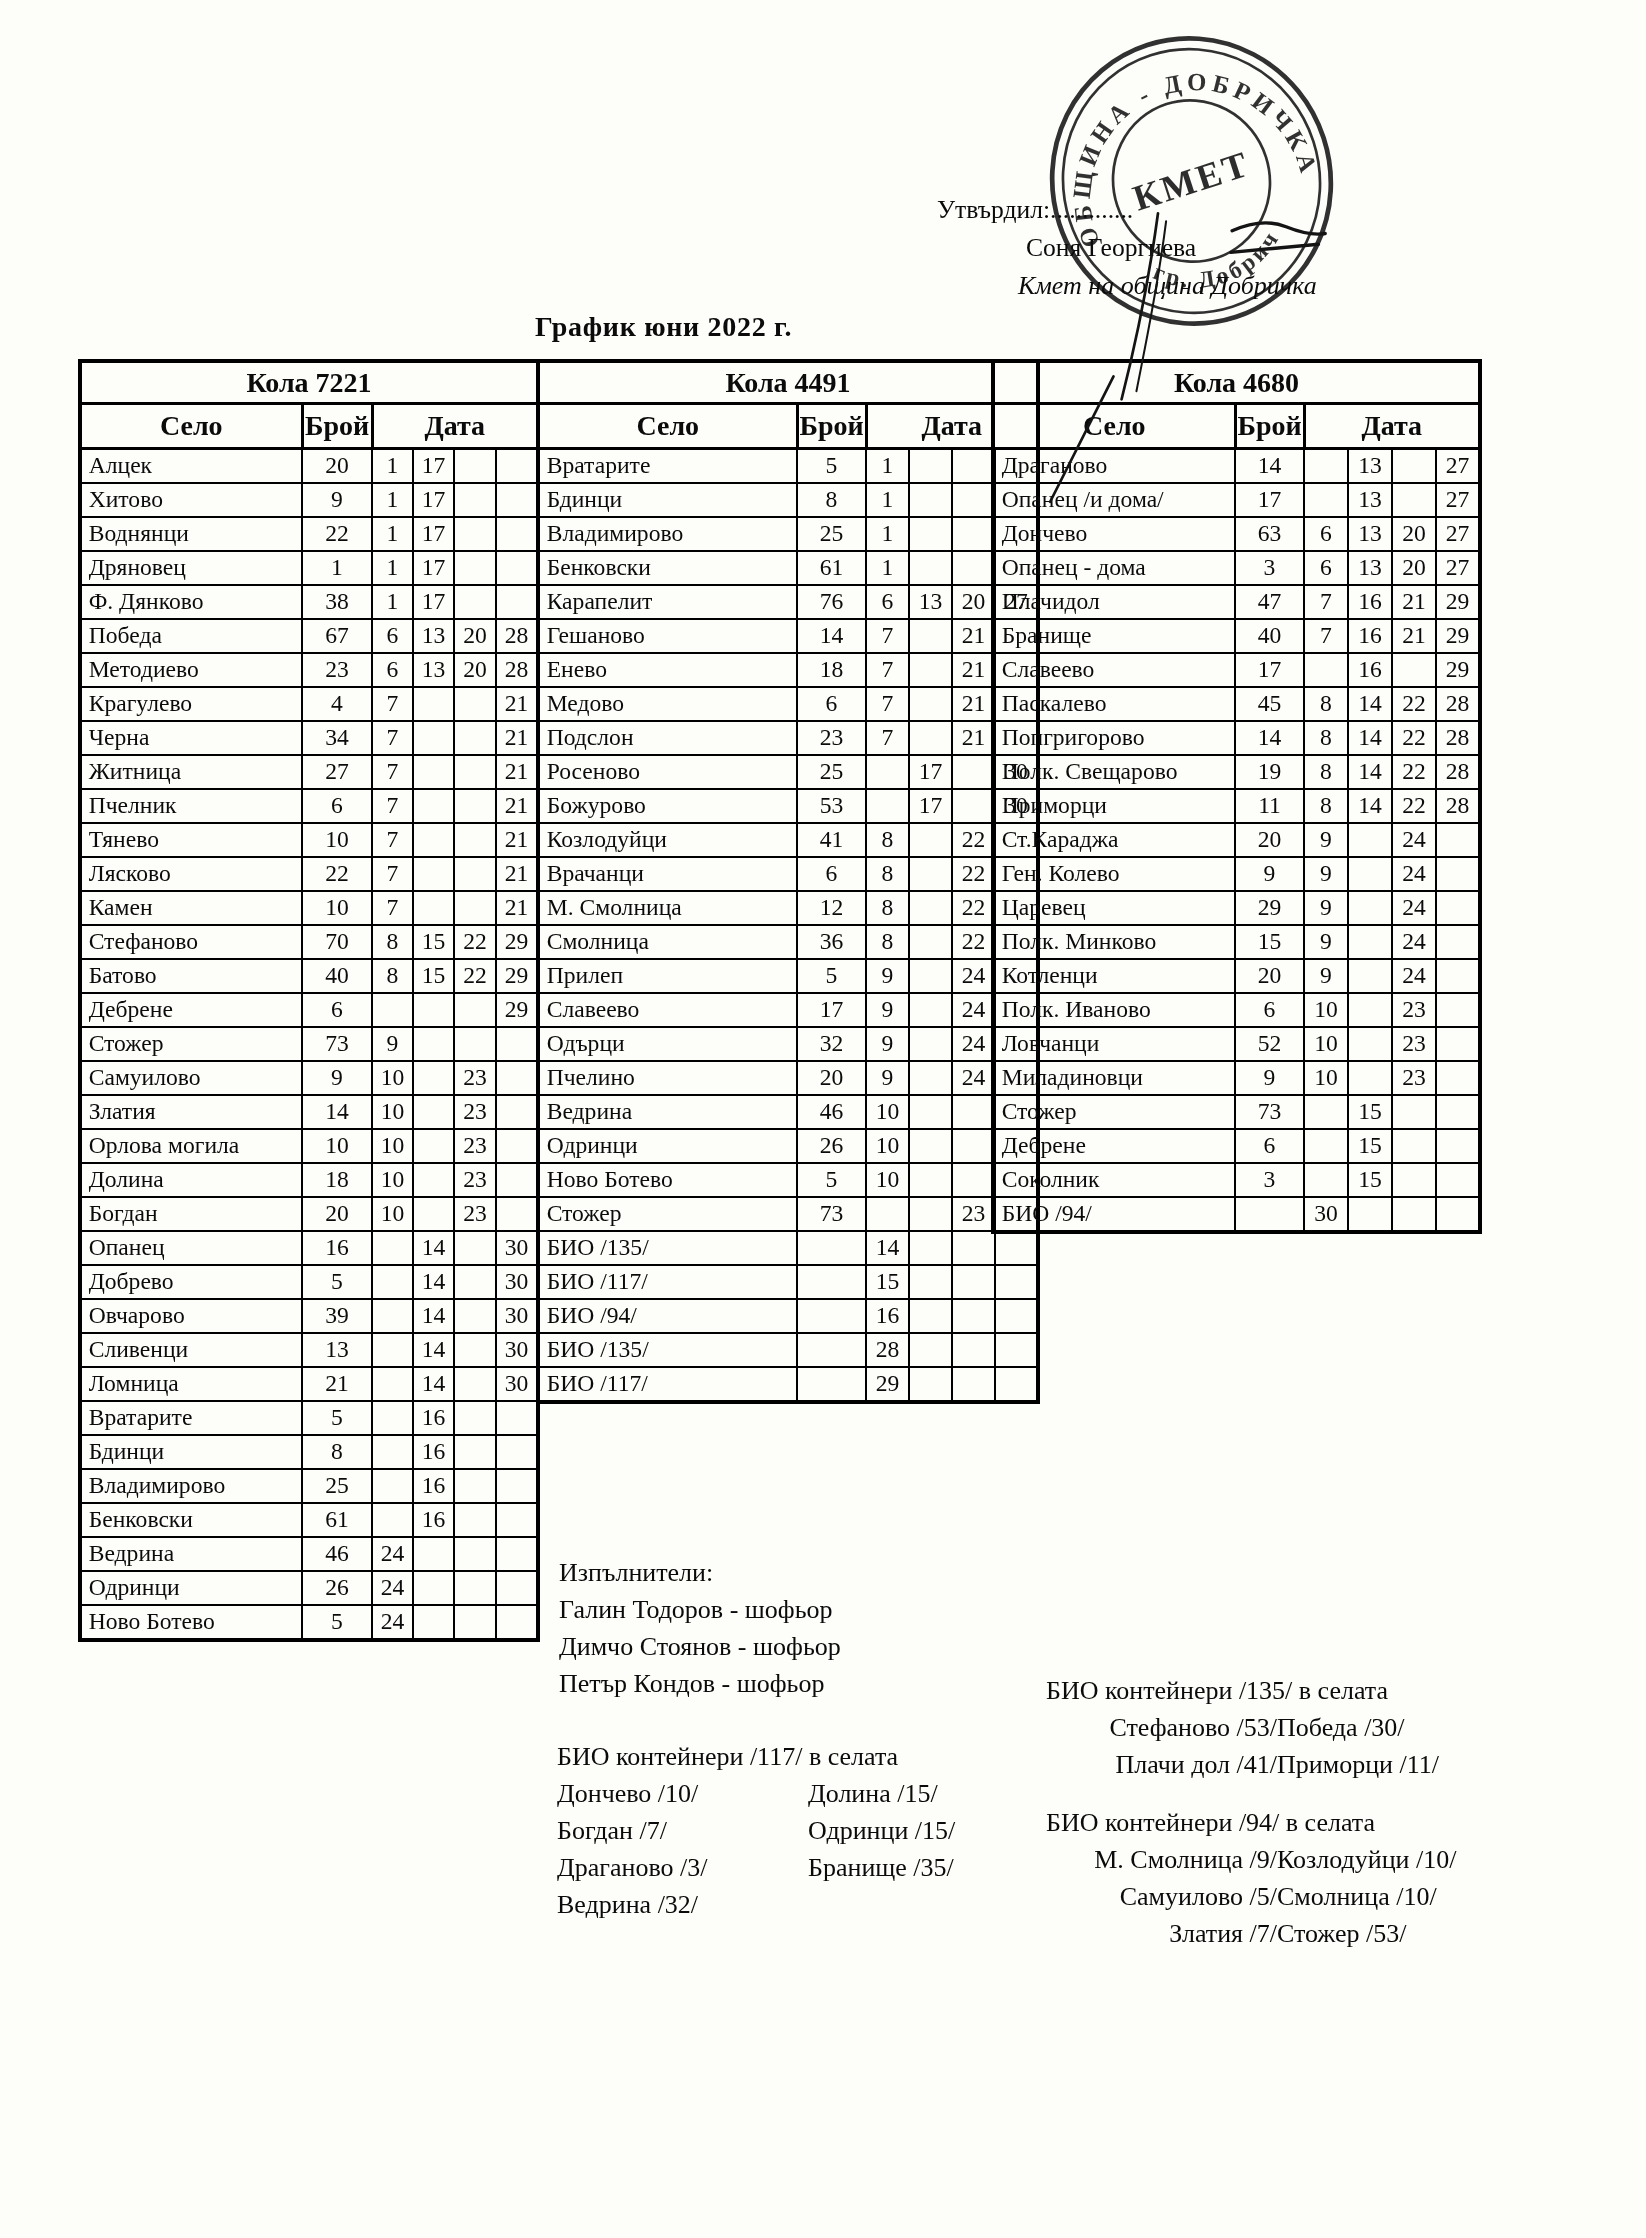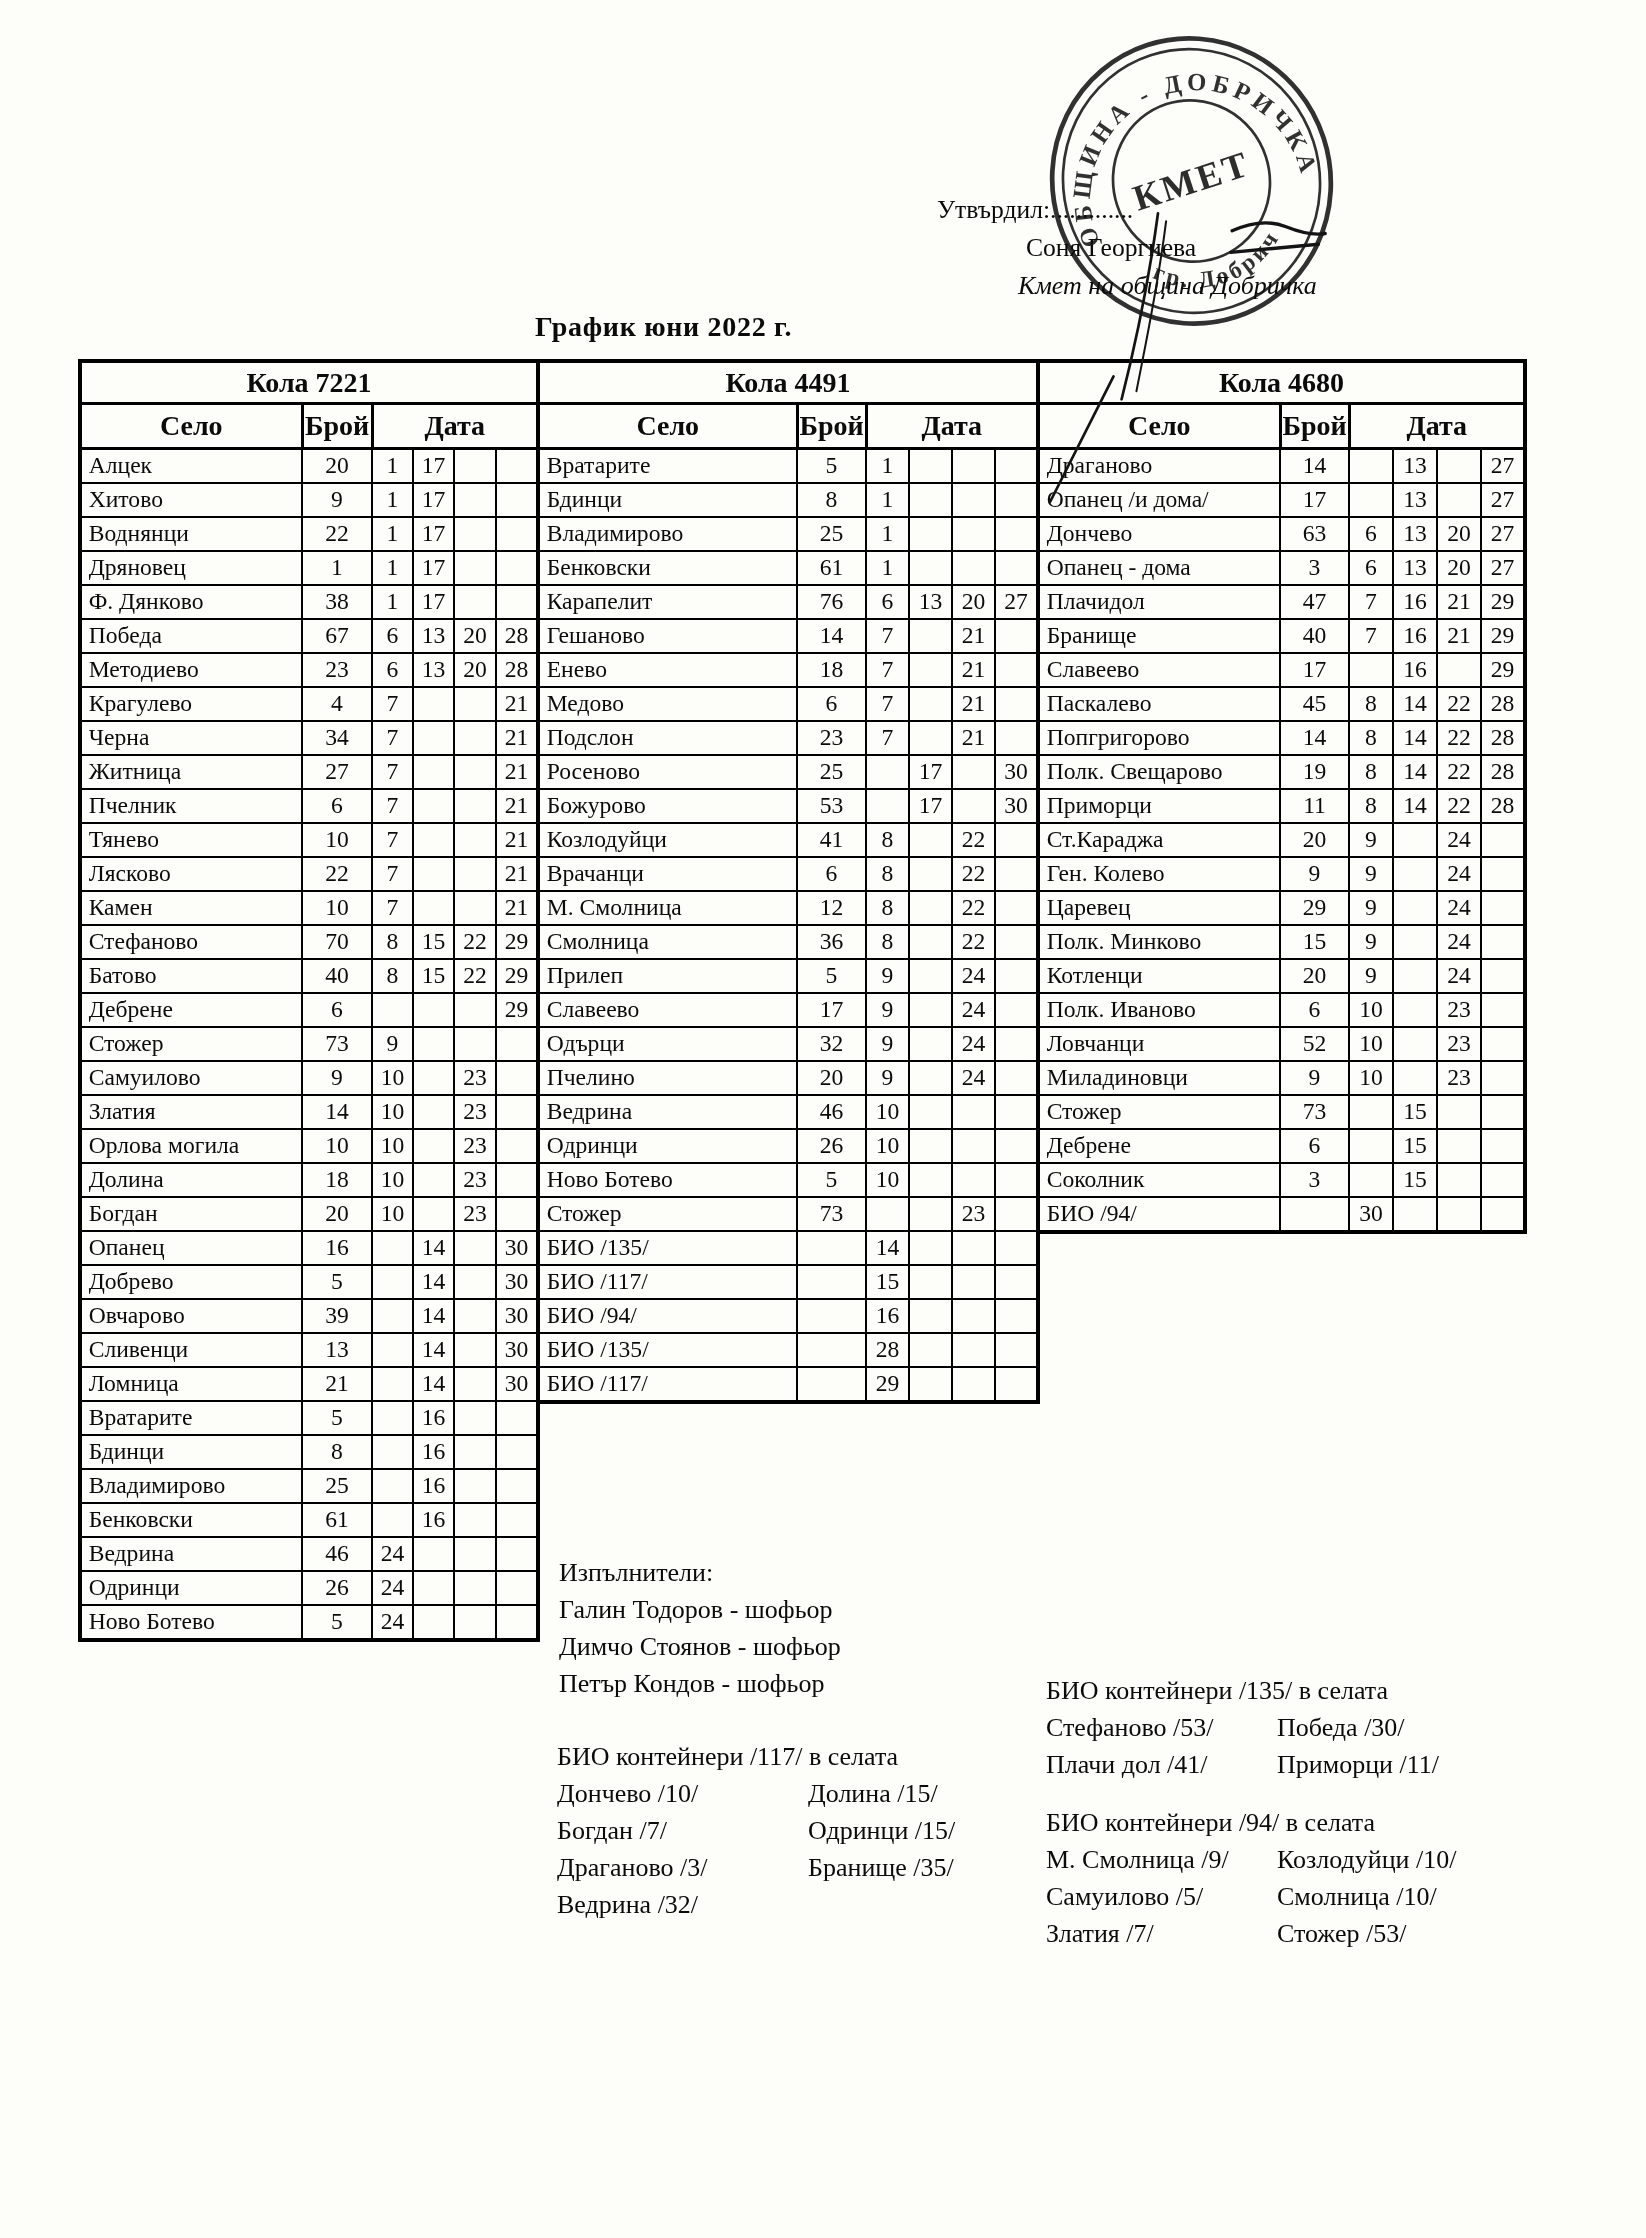--- a/index.html
+++ b/index.html
@@ -13,37 +13,37 @@
   .doc-title{position:absolute;left:535px;top:299px;font-size:28px;font-weight:bold;letter-spacing:0.7px;margin-top:12px;}
 
   
   .stamp{position:absolute;left:1033px;top:19px;opacity:.88;}
 
   
   table.sched{position:absolute;top:359px;border-collapse:collapse;table-layout:fixed;
               border:4px solid #000;padding-left:40px;}
   table.t1{left:78px;width:458px;}
   table.t2{left:536px;width:500px;}
-  table.t3{left:1036px;width:486px;}
+  table.t3{left:991px;width:486px;}
   .sched th,.sched td{border:2px solid #000;overflow:hidden;white-space:nowrap;}
   .sched tr.car th{height:37px;font-size:28px;font-weight:bold;border-bottom:3.4px solid #000;}
   .sched tr.hdr th{height:40px;font-size:28px;font-weight:bold;border-bottom:3.4px solid #000;}
   .sched td{height:32px;font-size:23.6px;text-align:center;padding:0;line-height:1;}
   .sched td.v{text-align:left;padding:0 6.7px;}
   .sched th.bcol{border-left:3.4px solid #000;border-right:3.4px solid #000;}
 
   
   .txtblock{position:absolute;font-size:26px;line-height:37px;}
   .executors{left:559px;top:1554px;}
   .b135{left:1046px;top:1672px;}
   .b117{left:557px;top:1738px;}
   .b94{left:1046px;top:1804px;}
   .pair{display:flex;}
   .b117 .l{width:251px;}
-  .b135 .l,.b94 .l{width:231px;}
+  .b135 .l,.b94 .l{width:231px;text-align:right;}
 
   
   .pen{position:absolute;left:0;top:0;pointer-events:none;}
 </style>
 </head>
 <body>
 
 <div class="page">
 
   <svg class="stamp" width="317" height="324" viewBox="0 0 470 480">

